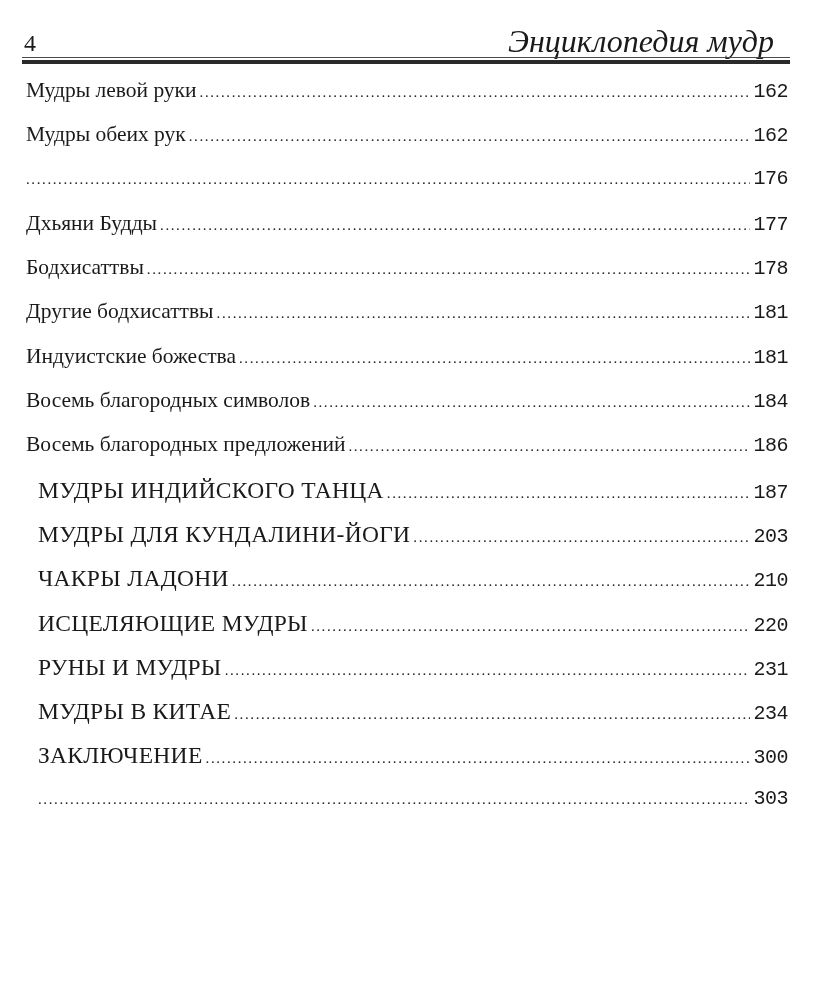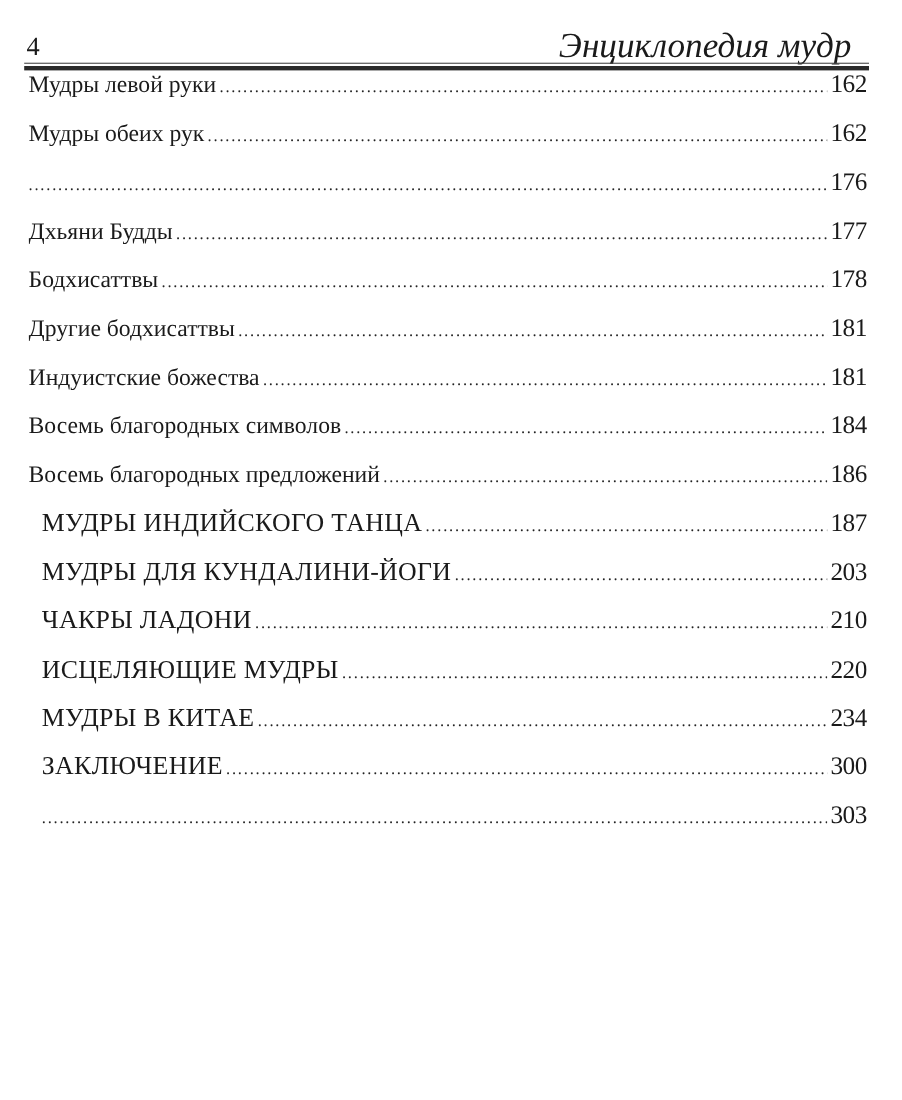--- a/index.html
+++ b/index.html
@@ -49,21 +49,21 @@
       position: absolute;
       left: 22px;
       top: 60px;
       width: 768px;
       height: 4px;
       background: #2a2a2a;
     }
     .toc {
       position: absolute;
       left: 26px;
-      top: 64px;
+      top: 78px;
       width: 762px;
     }
     .toc-entry {
       display: flex;
       align-items: baseline;
       height: 44.3px;
       white-space: nowrap;
       overflow: hidden;
     }
     .toc-entry.minor {
@@ -84,22 +84,23 @@
       font-size: 15px;
       letter-spacing: 1.6px;
       color: #222;
     }
     .toc-leader::before {
       content: "................................................................................................................................................................................................................";
     }
     .toc-page {
       flex: 0 0 auto;
       padding-left: 3px;
-      font-size: 23px;
+      font-size: 20px;
       letter-spacing: -0.5px;
+      font-family: Liberation Mono, monospace;
     }
   </style>
 </head>
 <body>
 
 <div class="header">
   <span class="page-number">4</span>
   <span class="running-title">Энциклопедия мудр</span>
 </div>
 <div class="rule-thin"></div>
@@ -164,20 +165,25 @@
     <span class="toc-title">ЧАКРЫ ЛАДОНИ</span>
     <span class="toc-leader"></span>
     <span class="toc-page">210</span>
   </div>
   <div class="toc-entry major">
     <span class="toc-title">ИСЦЕЛЯЮЩИЕ МУДРЫ</span>
     <span class="toc-leader"></span>
     <span class="toc-page">220</span>
   </div>
   <div class="toc-entry major">
+    <span class="toc-title">РУНЫ И МУДРЫ</span>
+    <span class="toc-leader"></span>
+    <span class="toc-page">231</span>
+  </div>
+  <div class="toc-entry major">
     <span class="toc-title">МУДРЫ В КИТАЕ</span>
     <span class="toc-leader"></span>
     <span class="toc-page">234</span>
   </div>
   <div class="toc-entry major">
     <span class="toc-title">ЗАКЛЮЧЕНИЕ</span>
     <span class="toc-leader"></span>
     <span class="toc-page">300</span>
   </div>
   <div class="toc-entry major">

